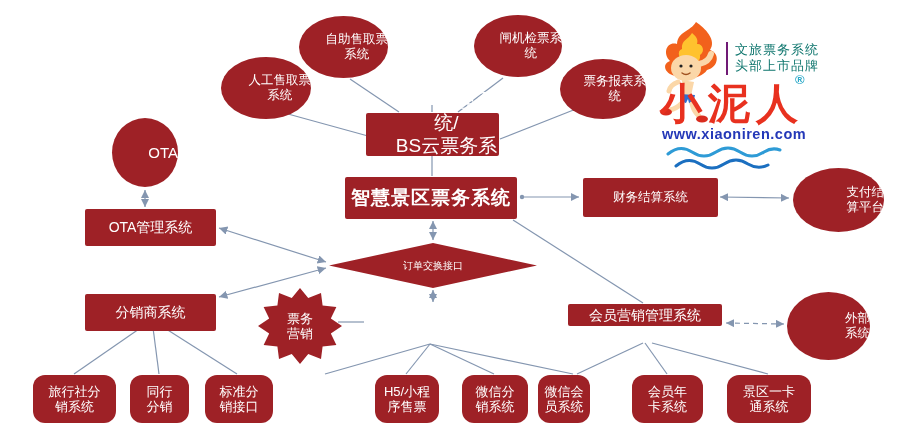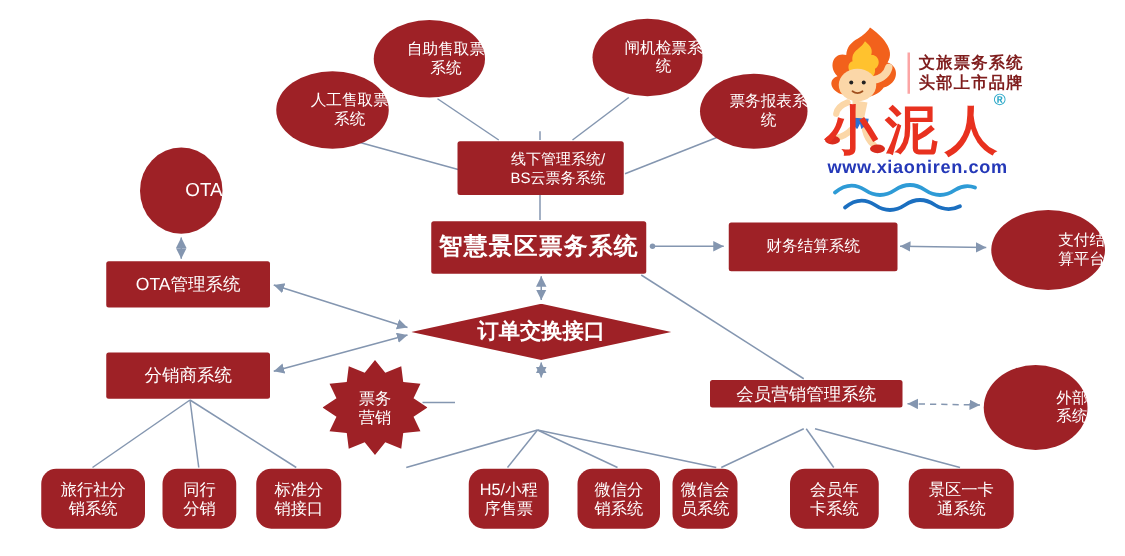--- a/index.html
+++ b/index.html
@@ -7,29 +7,29 @@
   .stage{position:relative;width:900px;height:445px;background:#ffffff;overflow:hidden;}
   .layer{position:absolute;left:0;top:0;width:900px;height:445px;pointer-events:none;}
   .node{position:absolute;display:flex;align-items:center;justify-content:center;
         background:#9E2126;color:#ffffff;text-align:center;box-sizing:border-box;}
   .node .lbl{white-space:pre-line;line-height:1.18;font-size:12.5px;}
   .ellipse{border-radius:50%;justify-content:flex-end;}
   .rbox{border-radius:2px;}
   .round{border-radius:12px;}
   .round .lbl{font-size:13px;}
   .diamond{clip-path:polygon(50% 0,100% 50%,50% 100%,0 50%);}
-  .diamond .lbl{font-size:17px;font-weight:bold;}
+  .diamond .lbl{font-size:10px;}
   .star{clip-path:polygon(100% 50%,86.7% 59.8%,93.3% 75%,76.9% 76.9%,75% 93.3%,59.8% 86.7%,50% 100%,40.2% 86.7%,25% 93.3%,23.1% 76.9%,6.7% 75%,13.3% 59.8%,0 50%,13.3% 40.2%,6.7% 25%,23.1% 23.1%,25% 6.7%,40.2% 13.3%,50% 0,59.8% 13.3%,75% 6.7%,76.9% 23.1%,93.3% 25%,86.7% 40.2%);}
   .star .lbl{font-size:13px;}
   .big .lbl{font-size:19px;font-weight:bold;letter-spacing:1px;}
-  .offline .lbl{font-size:12px;margin-left:28px;}
+  .offline .lbl{font-size:19px;margin-left:28px;}
   
   .logo{position:absolute;left:652px;top:14px;width:240px;height:165px;}
-  .logo .tagline{position:absolute;left:74px;top:28px;color:#7f1d1d;font-weight:bold;
-                 font-size:13px;line-height:1.25;letter-spacing:1px;border-left:2px solid #fca5a5;
+  .logo .tagline{position:absolute;left:74px;top:28px;color:#0f766e;font-weight:normal;
+                 font-size:13px;line-height:1.25;letter-spacing:1px;border-left:2px solid #701a75;
                  padding-left:7px;}
   .logo .brand{position:absolute;left:8px;top:62px;color:#E8311F;font-weight:bold;
                font-size:42px;letter-spacing:6px;font-family:"Liberation Serif","DejaVu Serif",serif;}
   .logo .reg{position:absolute;left:143px;top:58px;color:#2AA8C8;font-size:13px;font-weight:bold;}
   .logo .url{position:absolute;left:10px;top:112px;color:#2438B8;font-weight:bold;font-size:14.5px;letter-spacing:0.5px;}
   .logo .waves{position:absolute;left:14px;top:130px;}
   .logo .mascot{position:absolute;left:0px;top:6px;}
 </style>
 </head>
 <body>
@@ -121,21 +121,21 @@
       <span class="lbl" style="font-size:15px">OTA</span>
     </div>
 
   <div class="node ellipse" style="left:793px;top:168px;width:91px;height:64px">
       <span class="lbl">支付结
 算平台</span>
     </div>
   <div class="node rbox" style="left:85px;top:209px;width:131px;height:37px">
       <span class="lbl" style="font-size:14px">OTA管理系统</span>
     </div>
-  <div class="node rbox" style="left:85px;top:282px;width:131px;height:37px">
+  <div class="node rbox" style="left:85px;top:294px;width:131px;height:37px">
       <span class="lbl" style="font-size:14px">分销商系统</span>
     </div>
 
   <div class="node diamond" style="left:329px;top:243px;width:208px;height:45px">
       <span class="lbl">订单交换接口</span>
     </div>
   <div class="node star" style="left:258px;top:288px;width:84px;height:76px">
       <span class="lbl">票务
 营销</span>
     </div>

